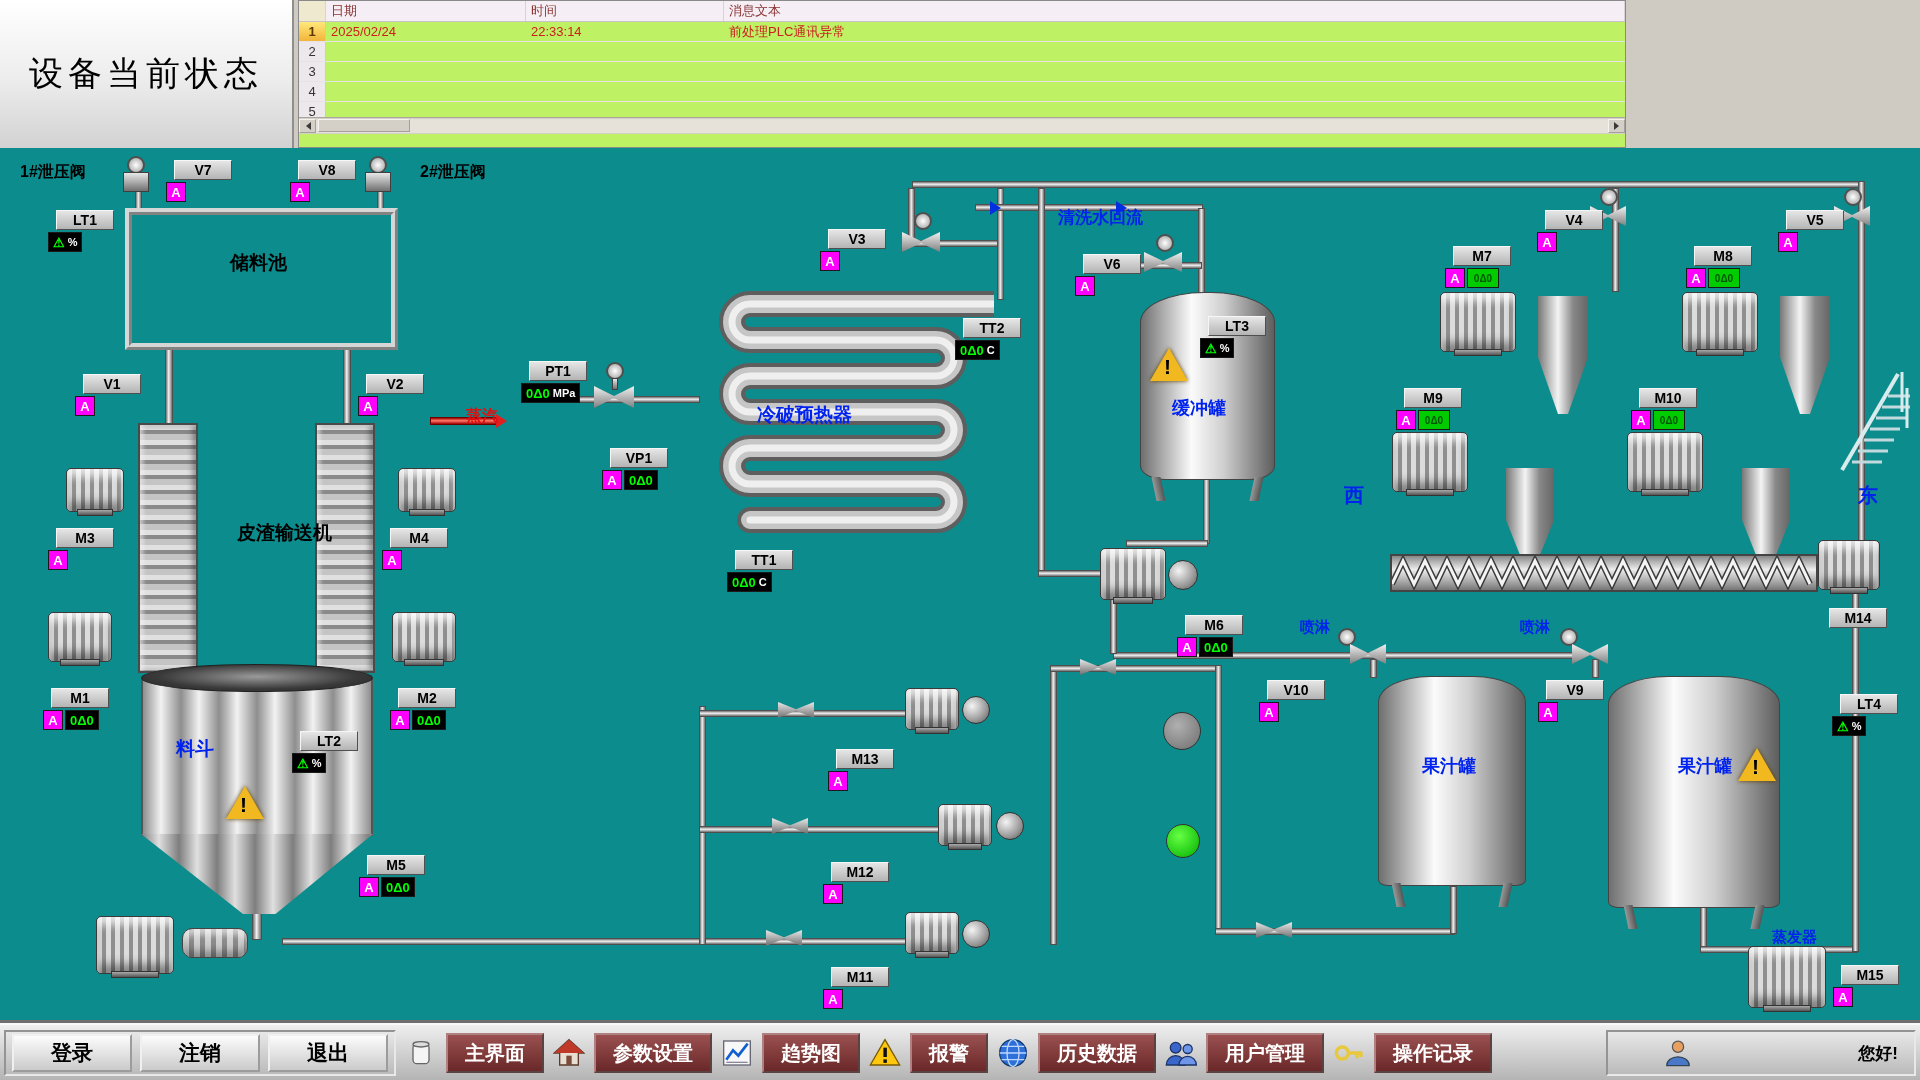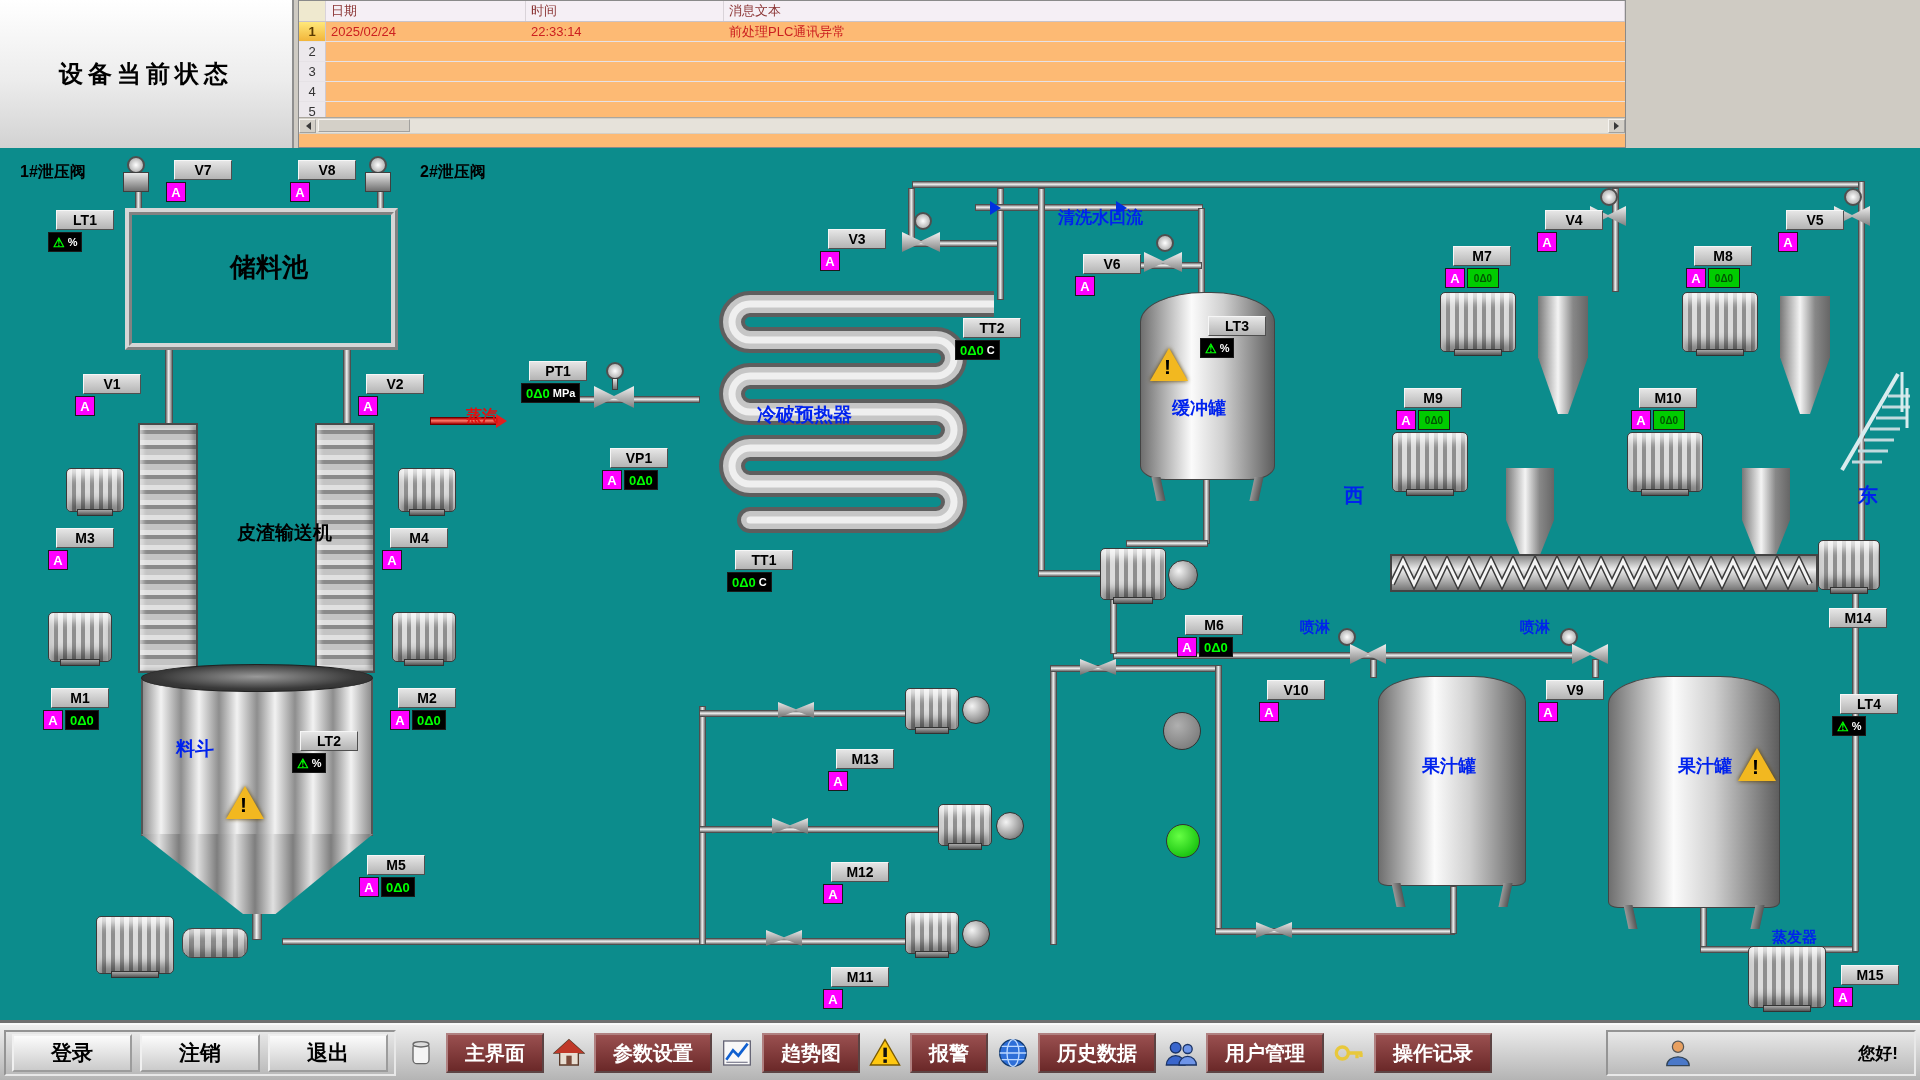--- a/index.html
+++ b/index.html
@@ -1,22 +1,22 @@
 <!DOCTYPE html>
 <html><head>
 <meta charset="utf-8">
 <style>
   html,body{margin:0;padding:0;background:#2a2a2a;}
   .stage{position:relative;width:1920px;height:1080px;overflow:hidden;background:#0c8c8c;font-family:"Liberation Sans",sans-serif;}
 
   
   header{position:absolute;top:0;left:0;width:1920px;height:148px;background:#cfcbc3;z-index:20;}
   .panel-status{position:absolute;left:0;top:0;width:294px;height:148px;background:linear-gradient(180deg,#ffffff,#ececec 55%,#d2d2d2);border-right:2px solid #8f8f8f;display:flex;align-items:center;justify-content:center;box-sizing:border-box;}
-  .panel-status-title{font-size:24px;font-weight:bold;color:#000;letter-spacing:5px;}
-  .alarm{position:absolute;left:298px;top:0;width:1328px;height:148px;background:#fdba74;border:1px solid #8a8a8a;box-sizing:border-box;}
+  .panel-status-title{font-size:34px;font-weight:normal;color:#000;letter-spacing:5px;}
+  .alarm{position:absolute;left:298px;top:0;width:1328px;height:148px;background:#bef264;border:1px solid #8a8a8a;box-sizing:border-box;}
   .alarm-head{display:flex;height:20px;background:#f5eff5;border-bottom:1px solid #c9c3c9;color:#8b3434;font-size:13px;}
   .alarm-head>div{border-right:1px solid #d9d3d9;display:flex;align-items:center;padding-left:5px;box-sizing:border-box;}
   .ah.num{width:27px;background:#efe9cf;}
   .ah.date{width:200px;} .ah.time{width:198px;} .ah.msg{flex:1;}
   .alarm-rows{height:95px;overflow:hidden;}
   .alarm-row{display:flex;height:19px;border-bottom:1px solid #e6e2e6;font-size:13px;color:#222;}
   .alarm-row .cell{box-sizing:border-box;display:flex;align-items:center;}
   .cell.num{width:27px;background:#ece8ec;border-right:1px solid #cfc9cf;justify-content:center;color:#333;}
   .cell.date{width:200px;padding-left:5px;} .cell.time{width:198px;padding-left:5px;} .cell.msg{flex:1;padding-left:5px;}
   .alarm-row.active .cell{color:#cc2020;}
@@ -234,21 +234,21 @@
       <div class="pipe pipe-v" style="left: 165px; top: 348px; width: 8px; height: 76px;"></div>
       <div class="pipe pipe-v" style="left: 343px; top: 348px; width: 8px; height: 76px;"></div>
       <div class="pipe pipe-v" style="left: 252px; top: 908px; width: 10px; height: 32px;"></div>
       <div class="pipe pipe-h" style="left: 1113px; top: 652px; width: 466px; height: 7px;"></div>
       <div class="pipe pipe-v" style="left: 1110px; top: 598px; width: 7px; height: 56px;"></div>
       <div class="pipe pipe-v" style="left: 1370px; top: 659px; width: 7px; height: 19px;"></div>
       <div class="pipe pipe-v" style="left: 1592px; top: 659px; width: 7px; height: 19px;"></div>
       <div class="pipe pipe-h pipe-red" style="left: 430px; top: 417px; width: 70px; height: 8px;"></div>
       <div class="tl tl-black" style="font-size: 16px; left: 20px; top: 162px;">1#泄压阀</div>
       <div class="tl tl-black" style="font-size: 16px; left: 420px; top: 162px;">2#泄压阀</div>
-      <div class="tl tl-black" style="font-size: 26px; left: 230px; top: 250px;">储料池</div>
+      <div class="tl tl-black" style="font-size: 19px; left: 230px; top: 250px;">储料池</div>
       <div class="tl tl-black" style="font-size: 19px; left: 237px; top: 520px;">皮渣输送机</div>
       <div class="tl tl-blue" style="font-size: 19px; left: 176px; top: 736px;">料斗</div>
       <div class="tl tl-blue" style="font-size: 19px; left: 757px; top: 402px;">冷破预热器</div>
       <div class="tl tl-blue" style="font-size: 18px; left: 1172px; top: 396px;">缓冲罐</div>
       <div class="tl tl-blue" style="font-size: 17px; left: 1058px; top: 206px;">清洗水回流</div>
       <div class="tl tl-red" style="font-size: 16px; left: 466px; top: 406px;">蒸汽</div>
       <div class="tl tl-blue" style="font-size: 20px; left: 1344px; top: 482px;">西</div>
       <div class="tl tl-blue" style="font-size: 20px; left: 1858px; top: 482px;">东</div>
       <div class="tl tl-blue" style="font-size: 15px; left: 1300px; top: 618px;">喷淋</div>
       <div class="tl tl-blue" style="font-size: 15px; left: 1520px; top: 618px;">喷淋</div>

